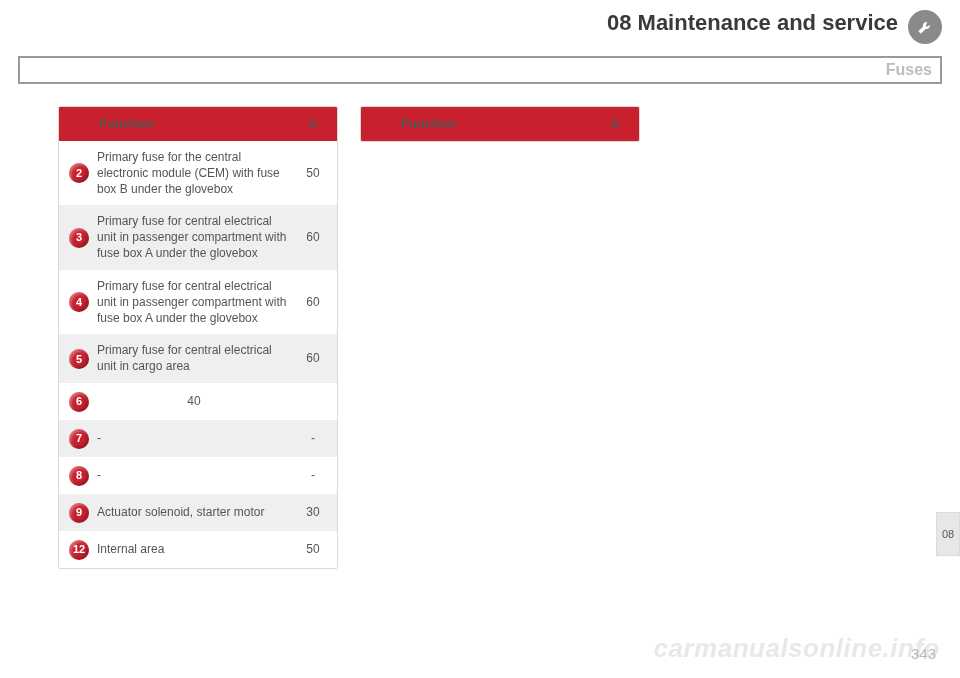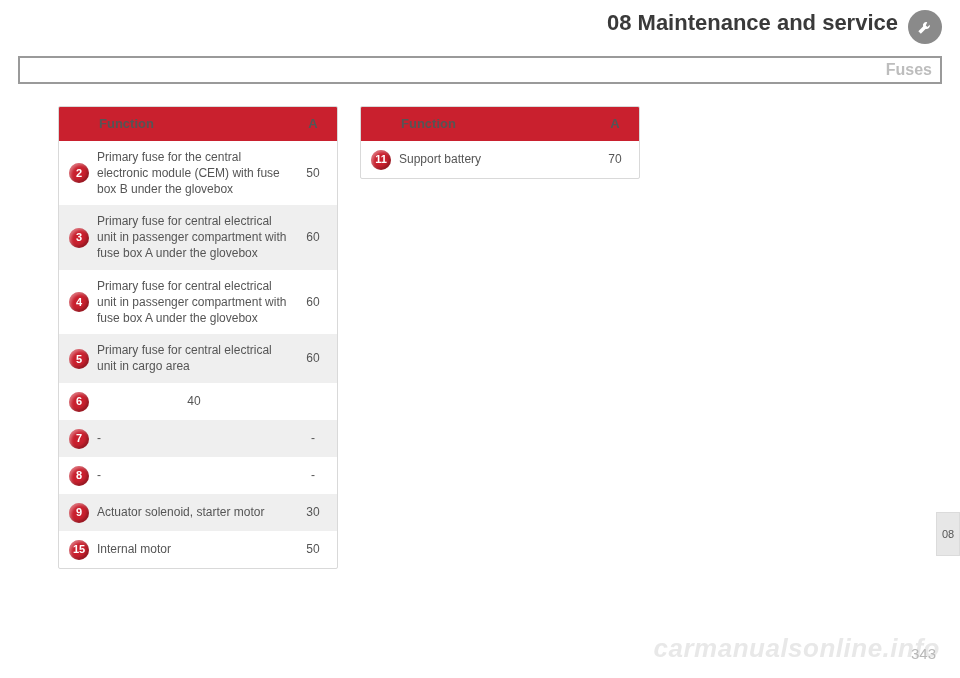--- a/index.html
+++ b/index.html
@@ -211,38 +211,31 @@
       </div>
       <div class="row even">
         <div class="col-num">
           <span class="bullet">9</span>
         </div>
         <div class="col-func">Actuator solenoid, starter motor</div>
         <div class="col-a">30</div>
       </div>
       <div class="row">
         <div class="col-num">
-          <span class="bullet">15</span>
-        </div>
-        <div class="col-func">Internal motor</div>
+          <span class="bullet">12</span>
+        </div>
+        <div class="col-func">Internal area</div>
         <div class="col-a">50</div>
       </div>
     </div>
 
   <div class="fuse-table" id="table-right">
     <div class="row header-row">
       <div class="col-num"></div>
       <div class="col-func">Function</div>
       <div class="col-a">A</div>
     </div>
-  <div class="row">
-        <div class="col-num">
-          <span class="bullet">11</span>
-        </div>
-        <div class="col-func">Support battery</div>
-        <div class="col-a">70</div>
-      </div>
     </div>
 </div>
 
 <div class="side-tab">08</div>
 <div class="watermark">carmanualsonline.info</div>
 <div class="page-num">343</div>
 
 </body></html>

